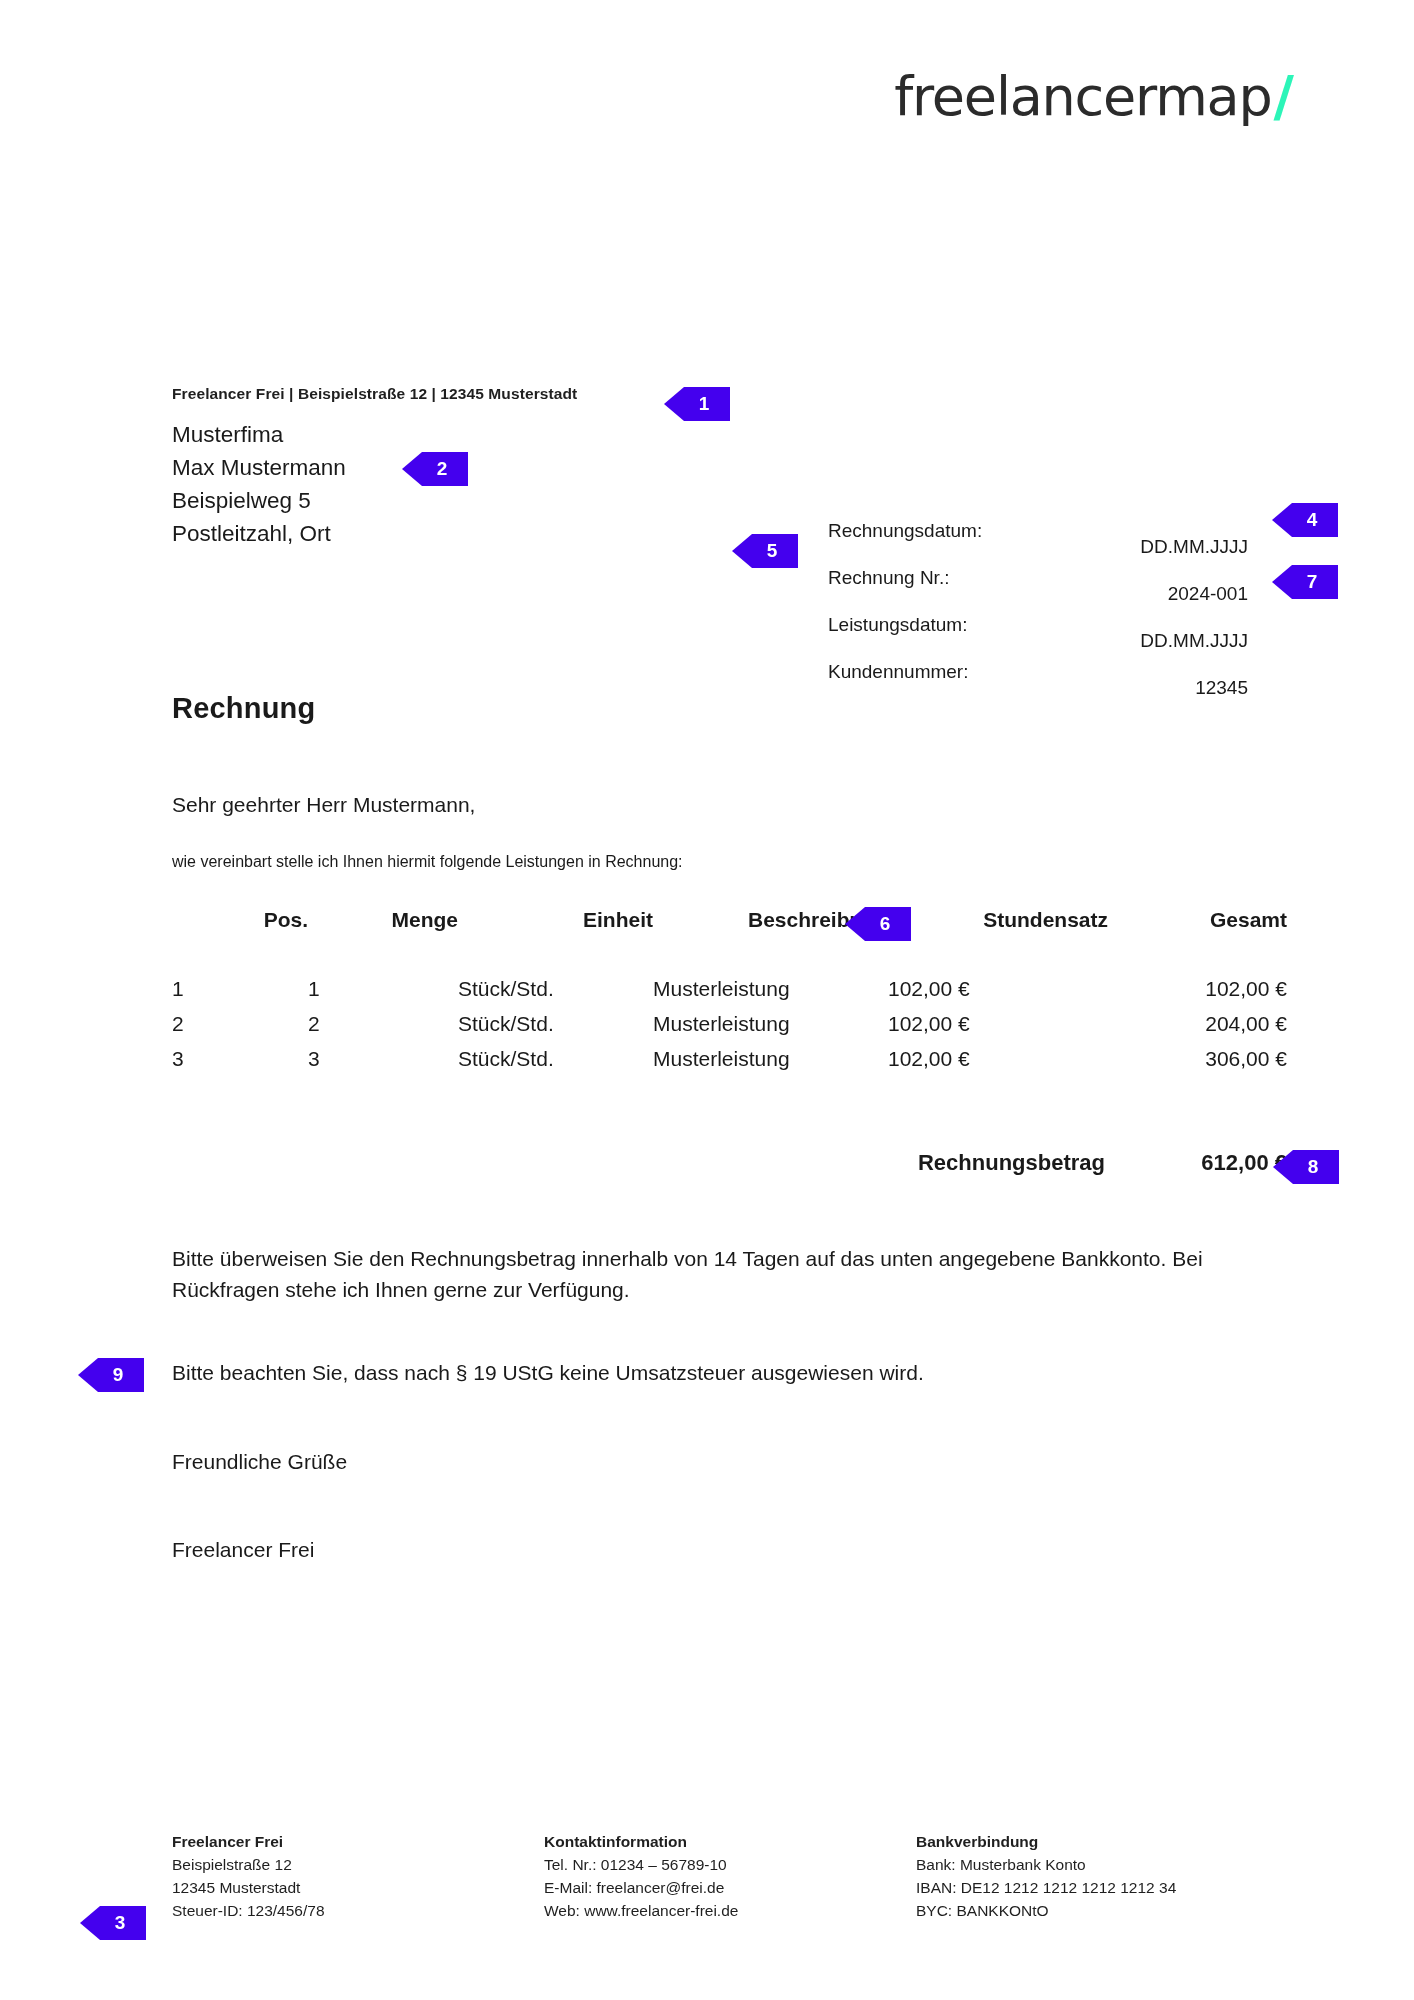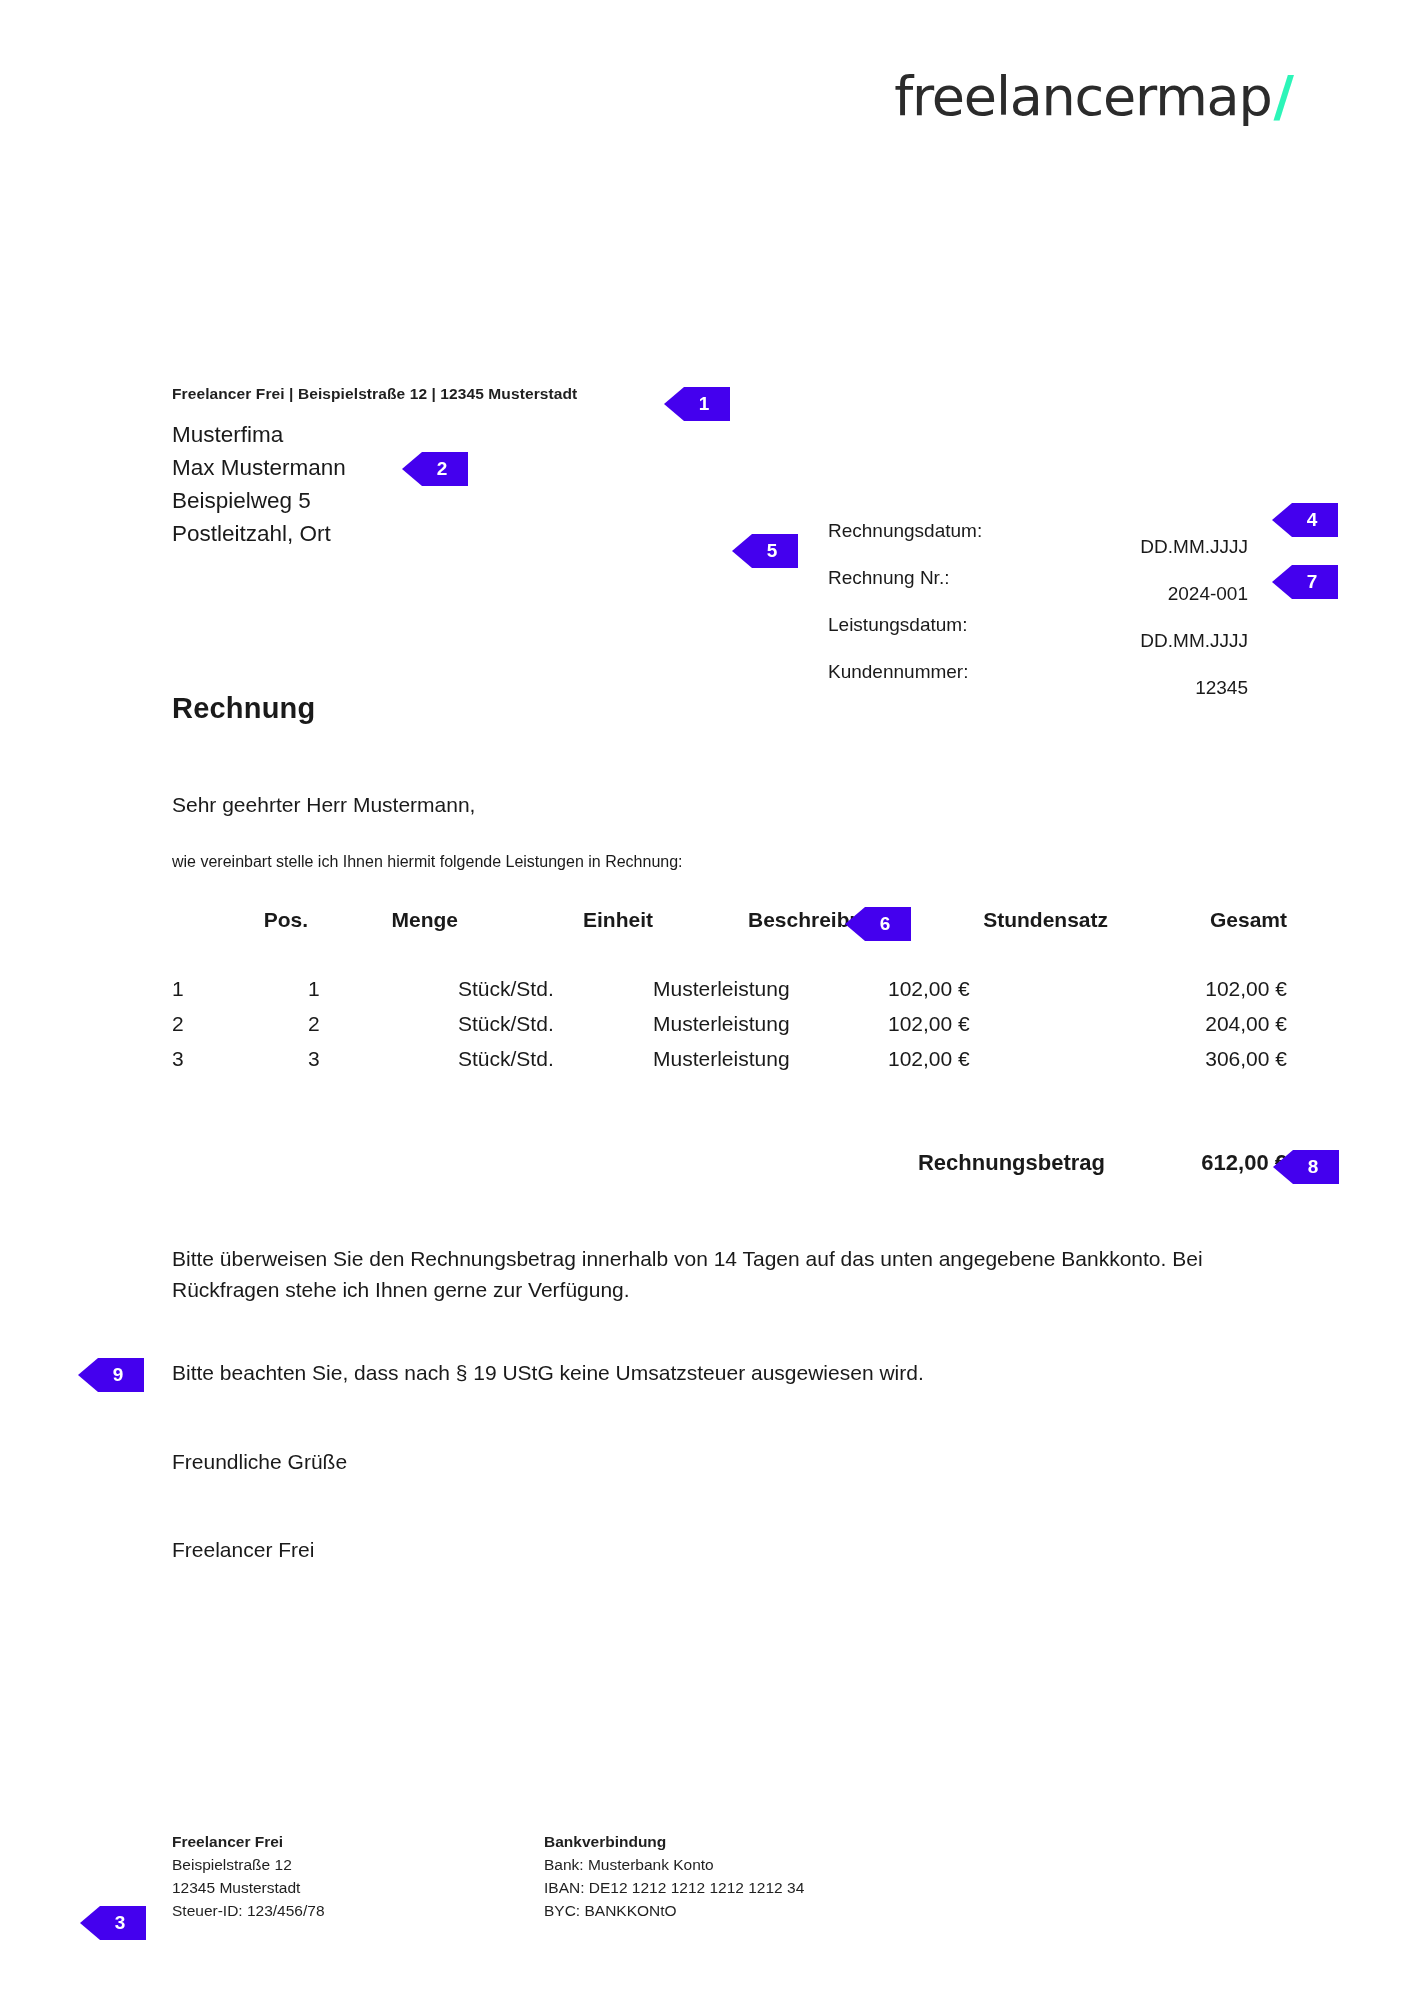--- a/index.html
+++ b/index.html
@@ -289,20 +289,26 @@
   <div class="abs signature">Freelancer Frei</div>
 
   <div class="footer">
     <div class="footer-col">
       <div class="footer-head">Freelancer Frei</div>
       <div>Beispielstraße 12</div>
       <div>12345 Musterstadt</div>
       <div>Steuer-ID: 123/456/78</div>
     </div>
     <div class="footer-col">
+      <div class="footer-head">Kontaktinformation</div>
+      <div>Tel. Nr.: 01234 – 56789-10</div>
+      <div>E-Mail: freelancer@frei.de</div>
+      <div>Web: www.freelancer-frei.de</div>
+    </div>
+    <div class="footer-col">
       <div class="footer-head">Bankverbindung</div>
       <div>Bank: Musterbank Konto</div>
       <div>IBAN: DE12 1212 1212 1212 1212 34</div>
       <div>BYC: BANKKONtO</div>
     </div>
   </div>
 
   <div class="badge badge-1">1</div>
   <div class="badge badge-2">2</div>
   <div class="badge badge-3">3</div>

